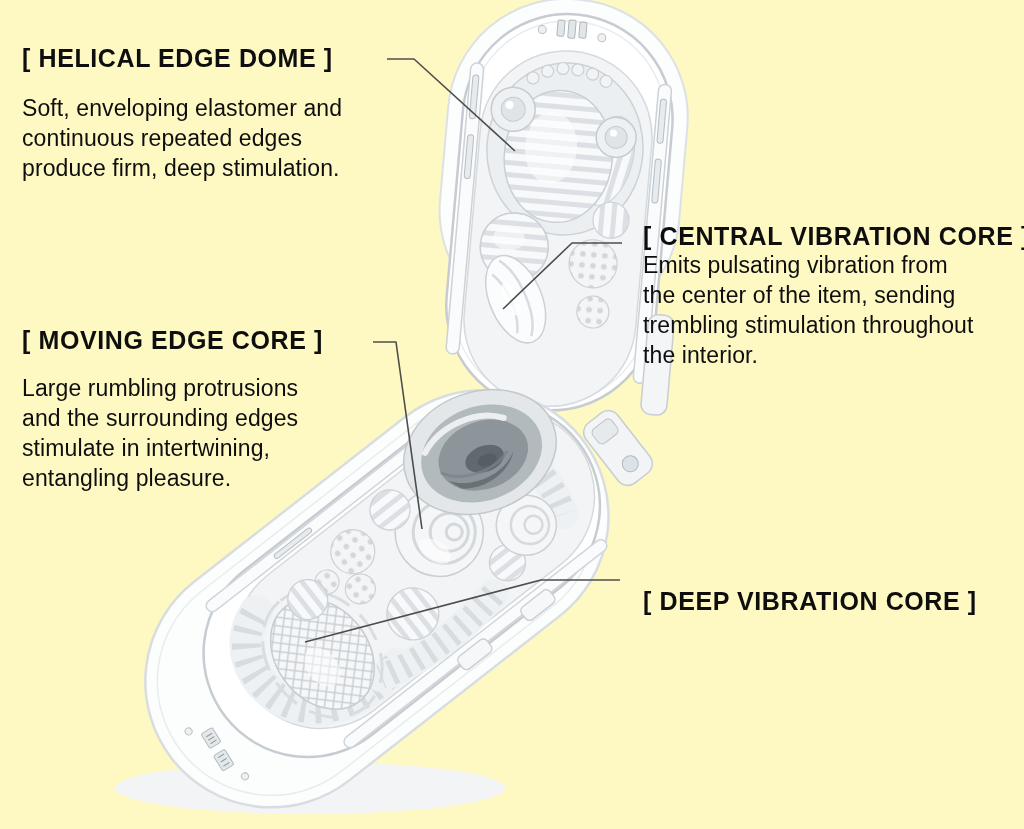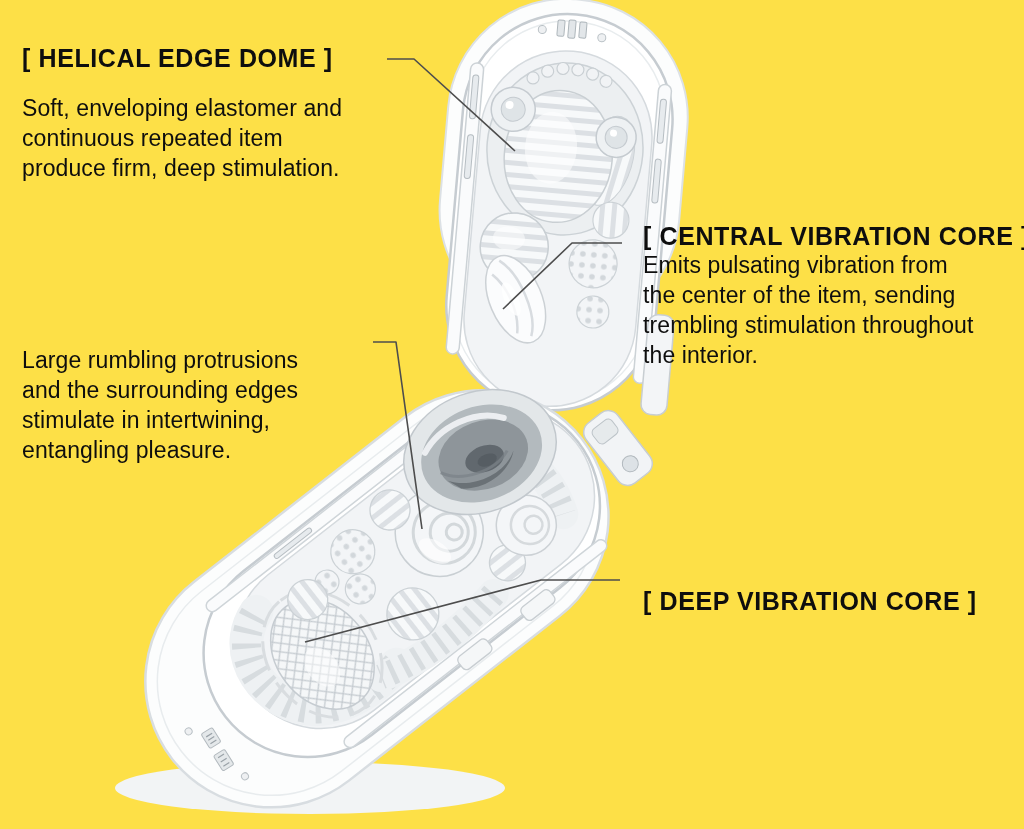--- a/index.html
+++ b/index.html
@@ -1,17 +1,17 @@
 <!DOCTYPE html>
 <html><head>
 <meta charset="utf-8">
 <style>
   html,body{margin:0;padding:0;background:#ffffff;}
   .canvas{
-    position:relative;width:1024px;height:829px;background:#fde047;
+    position:relative;width:1024px;height:829px;background:#fef9c3;
     overflow:hidden;font-family:"Liberation Sans", sans-serif;color:#0e0e0e;
   }
   .product-svg{position:absolute;left:0;top:0;z-index:1;}
   .annotation{position:absolute;z-index:3;}
   .annotation .title{
     font-size:25px;font-weight:bold;letter-spacing:0.6px;
     white-space:nowrap;line-height:28px;
   }
   .annotation .desc{
     font-size:23px;line-height:30px;white-space:pre-line;letter-spacing:0.1px;
@@ -202,33 +202,34 @@
       <polyline points="387,59 414,59 515,151"></polyline>
       <polyline points="622,243 572,243 503,309"></polyline>
       <polyline points="373,342 396,342 422,529"></polyline>
       <polyline points="620,580 541,580 305,642"></polyline>
     </g>
   </svg>
 
   <div class="annotation" style="left:22px;top:44px;width:382px;">
     <div class="title">[ HELICAL EDGE DOME ]</div>
     <div class="desc" style="margin-top:21px;">Soft, enveloping elastomer and
-continuous repeated item
+continuous repeated edges
 produce firm, deep stimulation.</div>
   </div>
 
   <div class="annotation" style="left:643px;top:222px;width:381px;">
     <div class="title">[ CENTRAL VIBRATION CORE ]</div>
     <div class="desc" style="">Emits pulsating vibration from
 the center of the item, sending
 trembling stimulation throughout
 the interior.</div>
   </div>
 
   <div class="annotation" style="left:22px;top:326px;width:360px;">
+    <div class="title">[ MOVING EDGE CORE ]</div>
     <div class="desc" style="margin-top:19px;">Large rumbling protrusions
 and the surrounding edges
 stimulate in intertwining,
 entangling pleasure.</div>
   </div>
 
   <div class="annotation" style="left:643px;top:559px;width:381px;margin-top:28px;">
     <div class="title">[ DEEP VIBRATION CORE ]</div>
   </div>
 

